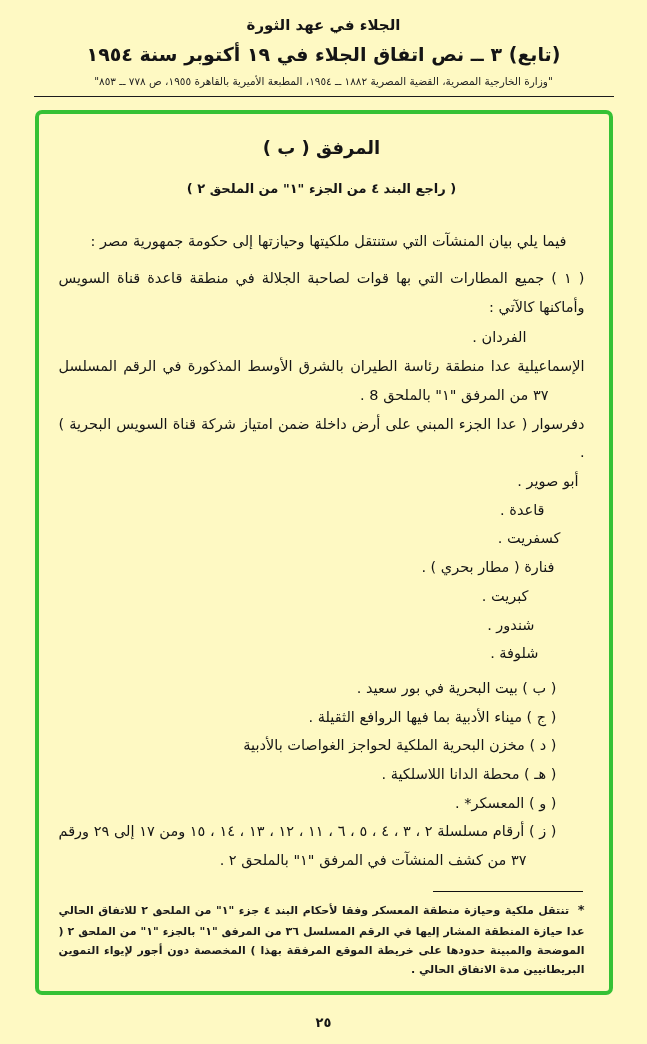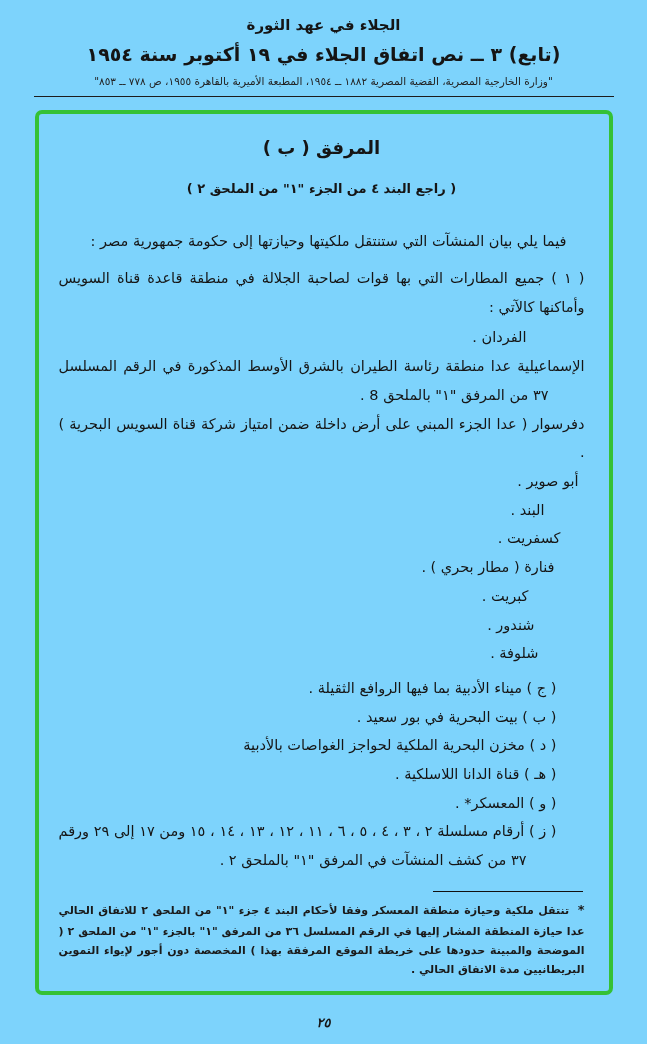--- a/index.html
+++ b/index.html
@@ -9,21 +9,21 @@
   *{margin:0;padding:0;box-sizing:border-box;}
   body{
     background:#ffffff;
     font-family:"DejaVu Sans",sans-serif;
     color:var(--ink);
   }
   .page{
     position:relative;
     width:647px;height:1044px;
     margin:0 auto;
-    background:#7dd3fc;
+    background:#fef9c3;
     overflow:hidden;
     padding-top:16px;
   }
   
   .header{text-align:center;}
   .h1{font-size:15px;font-weight:bold;letter-spacing:.3px;}
   .h2{font-size:19px;font-weight:bold;margin-top:9px;}
   .h3{font-size:10.5px;margin-top:10px;color:#222;}
   .hrule{
     width:580px;margin:9px auto 13px;
@@ -79,21 +79,21 @@
     font-size:11px;font-weight:bold;
     line-height:1.75;
     text-align:justify;
     color:#1a1a1a;
   }
   .fn-star{font-size:13px;margin-left:4px;}
   
   .pagenum{
     position:absolute;left:0;right:0;bottom:14px;
     text-align:center;
-    font-size:13px;font-weight:bold;font-style:italic;
+    font-size:13px;font-weight:bold;
   }
 </style>
 </head>
 <body>
 
 <div class="page">
 
   <div class="header">
     <div class="h1">الجلاء في عهد الثورة</div>
     <div class="h2">(تابع) ٣ ــ نص اتفاق الجلاء في ١٩ أكتوبر سنة ١٩٥٤</div>
@@ -109,37 +109,37 @@
     <p class="intro">فيما يلي بيان المنشآت التي ستنتقل ملكيتها وحيازتها إلى حكومة جمهورية مصر :</p>
 
     <p class="clause"><span class="marker">( ١ )</span>
       <span>جميع المطارات التي بها قوات لصاحبة الجلالة في منطقة قاعدة قناة السويس وأماكنها كالآتي :</span></p>
 
     <div class="airfields">
       <div class="af af0">الفردان .</div>
       <div class="af af1">الإسماعيلية عدا منطقة رئاسة الطيران بالشرق الأوسط المذكورة في الرقم المسلسل ٣٧ من المرفق "١" بالملحق 8 .</div>
       <div class="af af3">دفرسوار ( عدا الجزء المبني على أرض داخلة ضمن امتياز شركة قناة السويس البحرية ) .</div>
       <div class="af af2">أبو صوير .</div>
-      <div class="af af4">البند .</div>
+      <div class="af af4">قاعدة .</div>
       <div class="af af5">كسفريت .</div>
       <div class="af af6">فنارة ( مطار بحري ) .</div>
       <div class="af af7">كبريت .</div>
       <div class="af af8">شندور .</div>
       <div class="af af9">شلوفة .</div>
     </div>
 
     <div class="lettered">
+      <p class="li"><span class="marker">( ب )</span>
+        <span>بيت البحرية في بور سعيد .</span></p>
       <p class="li"><span class="marker">( ج )</span>
         <span>ميناء الأدبية بما فيها الروافع الثقيلة .</span></p>
-      <p class="li"><span class="marker">( ب )</span>
-        <span>بيت البحرية في بور سعيد .</span></p>
       <p class="li"><span class="marker">( د )</span>
         <span>مخزن البحرية الملكية لحواجز الغواصات بالأدبية</span></p>
       <p class="li"><span class="marker">( هـ )</span>
-        <span>قناة الدانا اللاسلكية .</span></p>
+        <span>محطة الدانا اللاسلكية .</span></p>
       <p class="li"><span class="marker">( و )</span>
         <span>المعسكر* .</span></p>
       <p class="li"><span class="marker">( ز )</span>
         <span>أرقام مسلسلة ٢ ، ٣ ، ٤ ، ٥ ، ٦ ، ١١ ، ١٢ ، ١٣ ، ١٤ ، ١٥ ومن ١٧ إلى ٢٩ ورقم ٣٧ من كشف المنشآت في المرفق "١" بالملحق ٢ .</span></p>
     </div>
 
     <div class="fn-rule"></div>
     <p class="footnote"><span class="fn-star">*</span>
       <span>تنتقل ملكية وحيازة منطقة المعسكر وفقا لأحكام البند ٤ جزء "١" من الملحق ٢ للاتفاق الحالي عدا حيازة المنطقة المشار إليها في الرقم المسلسل ٣٦ من المرفق "١" بالجزء "١" من الملحق ٢ ( الموضحة والمبينة حدودها على خريطة الموقع المرفقة بهذا ) المخصصة دون أجور لإيواء التموين البريطانيين مدة الاتفاق الحالي .</span></p>
 

